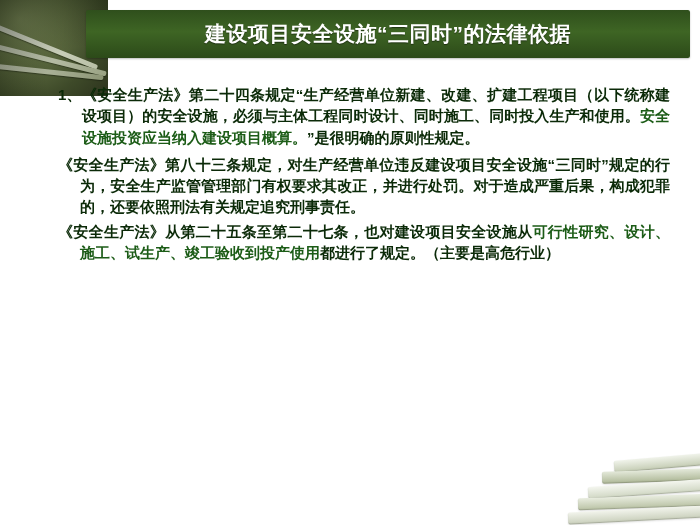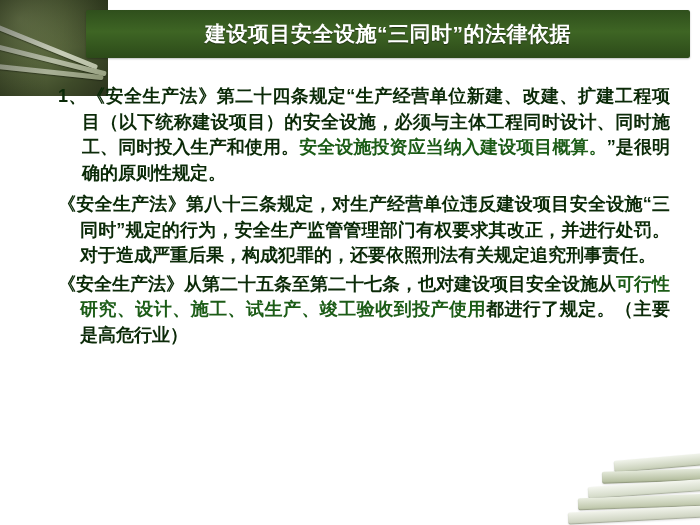--- a/index.html
+++ b/index.html
@@ -97,21 +97,21 @@
 
   
   .body {
     position: absolute;
     left: 58px;
     top: 84px;
     width: 612px;
   }
   .para {
     color: #0f2f0c;
-    font-size: 18px;
+    font-size: 15px;
     font-weight: bold;
     line-height: 1.42;
     margin: 0 0 3px 0;
     text-align: justify;
   }
   .para.p1 {
     text-indent: 0;
     padding-left: 0;
   }
   .para .hang {

